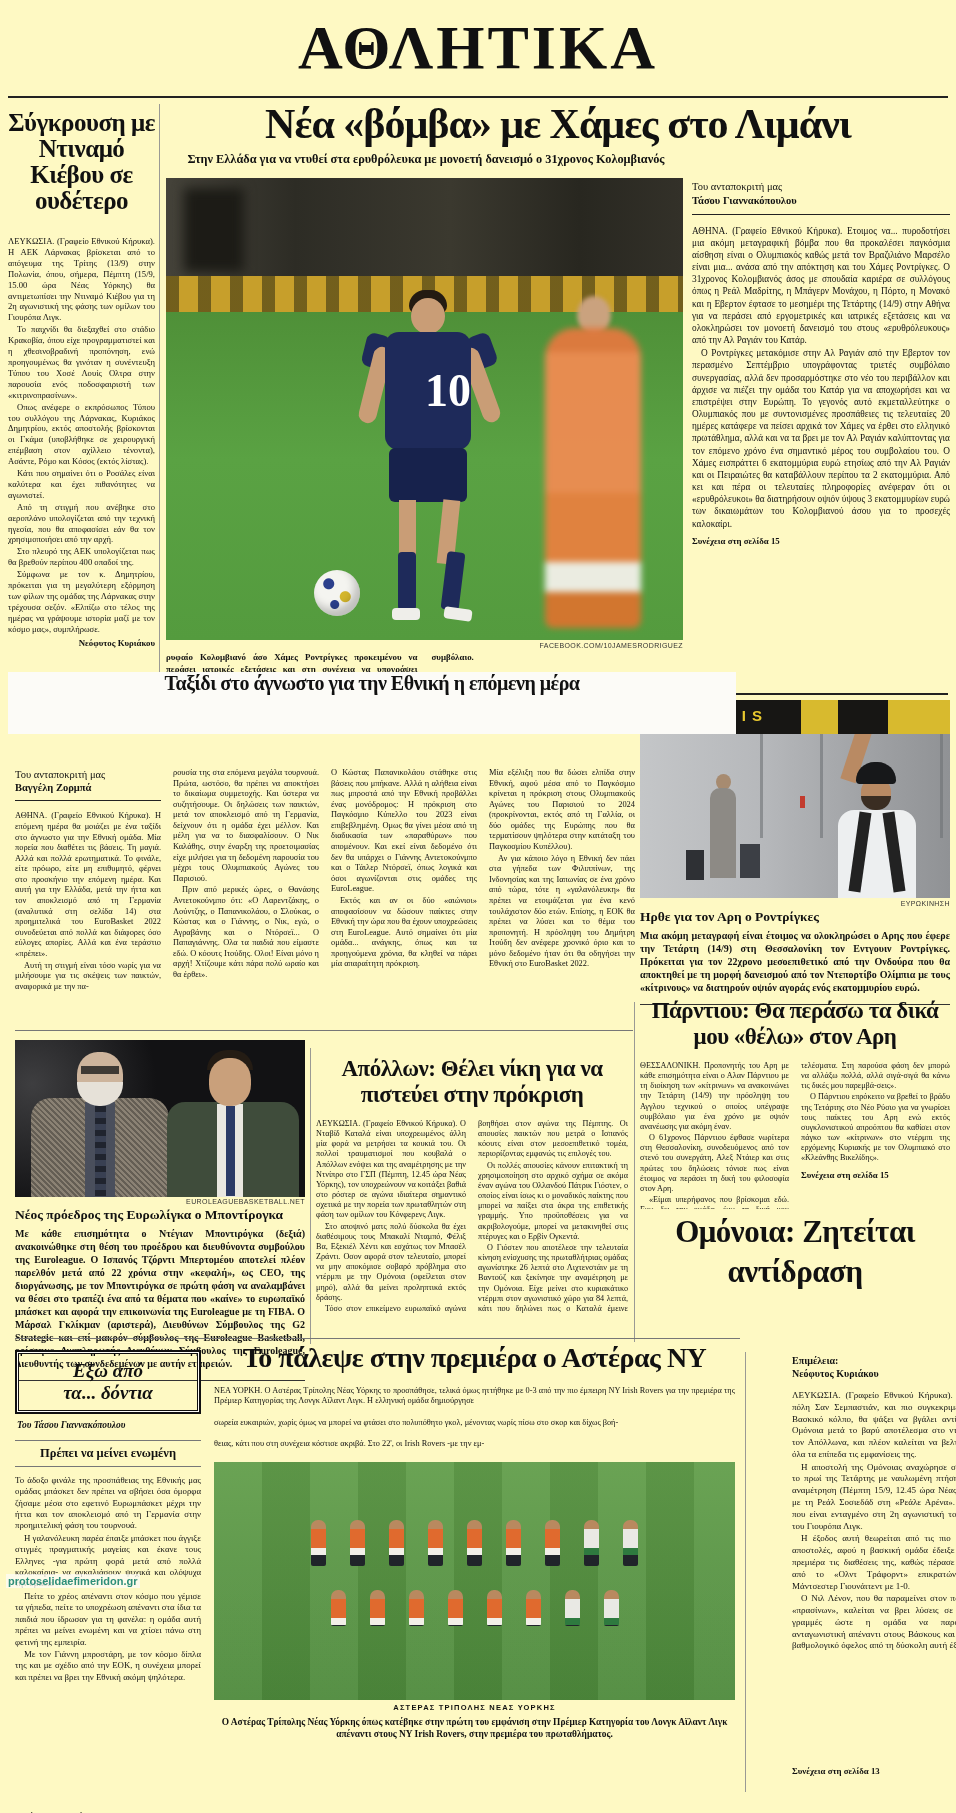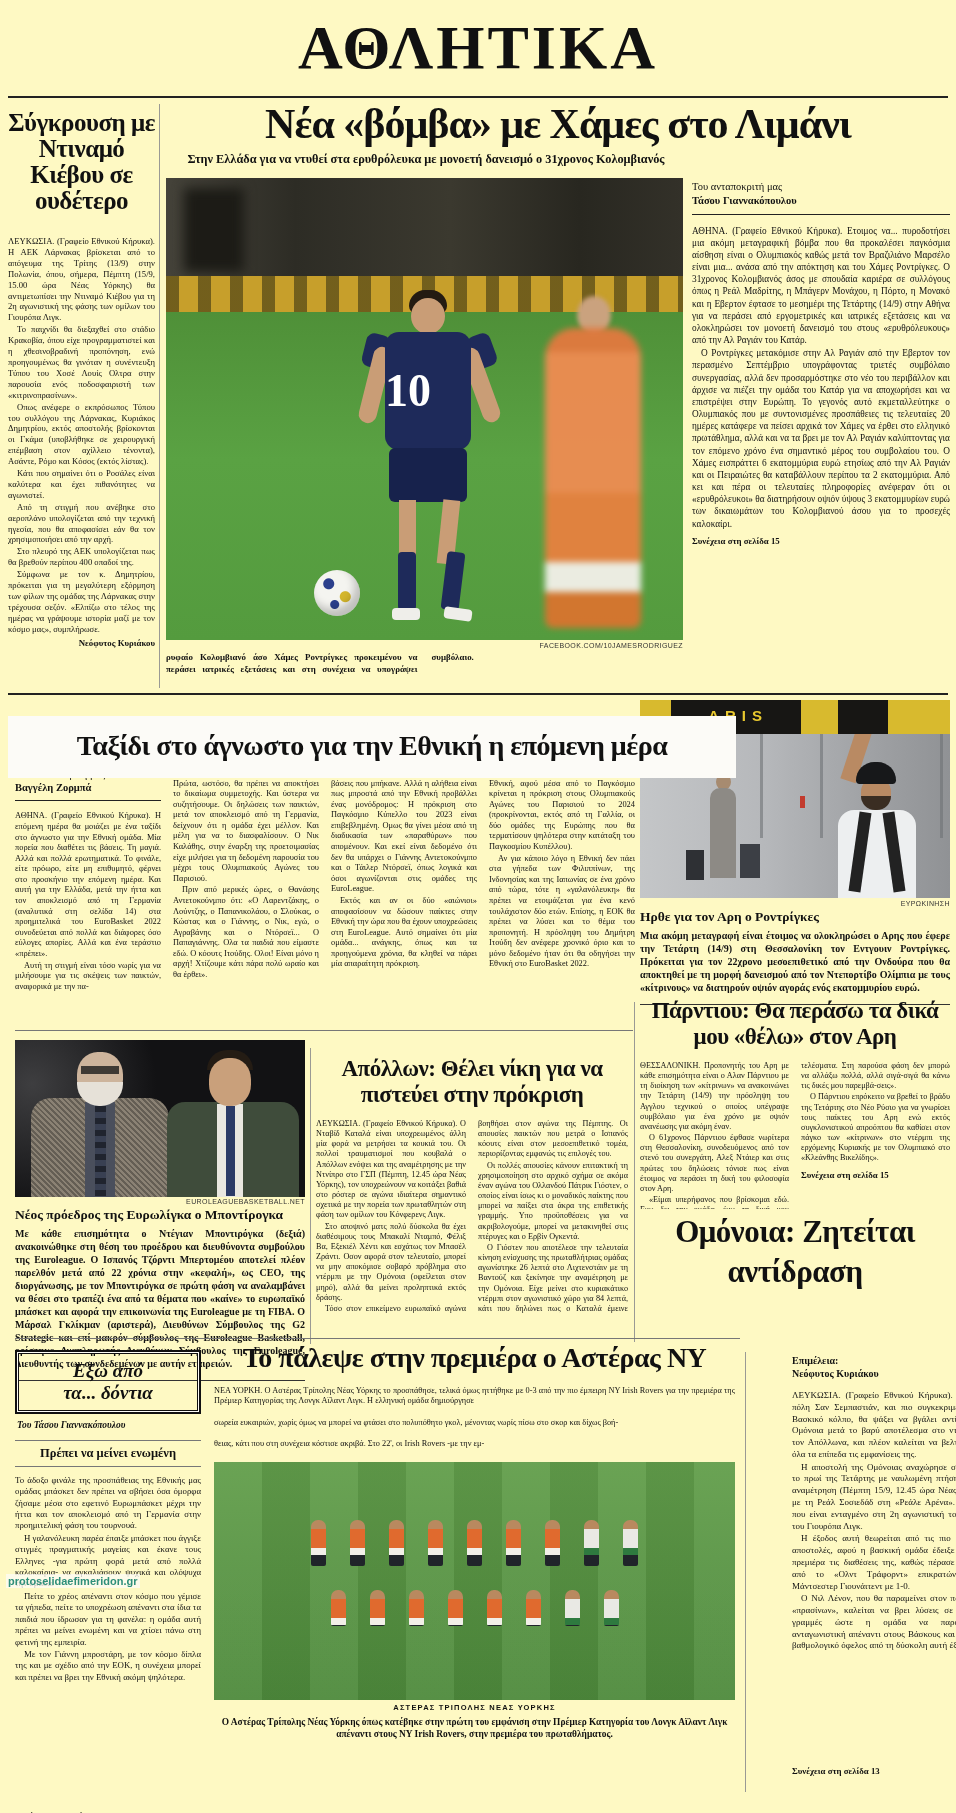--- a/index.html
+++ b/index.html
@@ -46,43 +46,43 @@
           background:linear-gradient(#4f9038,#5aa243 45%,#549b3e);}
   .pj-keeper{position:absolute;right:42px;top:150px;width:96px;height:300px;border-radius:30px 30px 8px 8px;
           background:linear-gradient(#e3793f 0 8%, #ef8c52 8% 55%, #e8813f 55% 78%, #f3f1ea 78% 88%, #d9742f 88%);
           filter:blur(3px);opacity:.95;}
   .pj-keeper-head{position:absolute;right:72px;top:118px;width:34px;height:38px;border-radius:50%;
           background:#caa27e;filter:blur(2px);}
   .pj-player{position:absolute;left:186px;top:112px;width:150px;height:340px;}
   .pj-hair{position:absolute;left:57px;top:0;width:38px;height:24px;border-radius:16px 16px 8px 8px;background:#241b12;}
   .pj-head{position:absolute;left:59px;top:8px;width:34px;height:36px;border-radius:50%;background:#c99d76;}
   .pj-torso{position:absolute;left:33px;top:42px;width:86px;height:118px;border-radius:14px;background:#1e2a5a;
-            text-align:left;color:#fff;font-weight:bold;font-size:46px;line-height:118px;
+            text-align:right;color:#fff;font-weight:bold;font-size:46px;line-height:118px;
             font-family:"Liberation Serif",serif;}
   .pj-arm{position:absolute;width:18px;height:78px;border-radius:9px;background:#c99d76;top:56px;}
   .pj-arm.l{left:14px;transform:rotate(14deg);}
   .pj-arm.r{left:120px;transform:rotate(-20deg);}
   .pj-sleeve{position:absolute;width:24px;height:34px;border-radius:8px;background:#1e2a5a;top:44px;}
   .pj-sleeve.l{left:12px;transform:rotate(14deg);}
   .pj-sleeve.r{left:118px;transform:rotate(-20deg);}
   .pj-shorts{position:absolute;left:37px;top:158px;width:78px;height:54px;border-radius:6px;background:#17224c;}
   .pj-leg{position:absolute;width:17px;height:64px;background:#c99d76;top:210px;}
   .pj-leg.l{left:47px;}  .pj-leg.r{left:88px;transform:rotate(6deg);}
   .pj-sock{position:absolute;width:18px;height:58px;background:#1e2a5a;top:262px;border-radius:4px;}
   .pj-sock.l{left:46px;} .pj-sock.r{left:92px;transform:rotate(7deg);}
   .pj-boot{position:absolute;width:28px;height:12px;background:#efeeea;border-radius:4px;top:318px;}
   .pj-boot.l{left:40px;} .pj-boot.r{left:92px;transform:rotate(8deg);}
   .pj-ball{position:absolute;left:148px;top:392px;width:46px;height:46px;border-radius:50%;
            background:radial-gradient(circle at 32% 30%,#2b3f8c 5px,rgba(0,0,0,0) 6px),
                       radial-gradient(circle at 68% 58%,#d4b62c 5px,rgba(0,0,0,0) 6px),
                       radial-gradient(circle at 45% 75%,#2b3f8c 4px,rgba(0,0,0,0) 5px),#f4f4f0;
            box-shadow:inset -5px -7px 9px rgba(0,0,0,.22);}
   
-  #ethniki-headline{left:8px;top:716px;width:728px;height:62px;background:#fcfbf7;z-index:3;
-       text-align:center;font-size:28px;font-weight:bold;letter-spacing:-.5px;padding-top:14px;box-sizing:border-box;}
+  #ethniki-headline{left:8px;top:672px;width:728px;height:62px;background:#fcfbf7;z-index:3;
+       text-align:center;font-size:20px;font-weight:bold;letter-spacing:-.5px;box-sizing:border-box;}
   #ethniki-cols{left:15px;top:768px;width:620px;height:252px;overflow:hidden;display:flex;gap:12px;}
   #ethniki-cols .col{width:146px;font-size:8.4px;line-height:1.26;text-align:justify;}
   #photo-rodriguez{left:640px;top:700px;width:310px;height:198px;overflow:hidden;z-index:1;
        background:linear-gradient(90deg,#c4c6c8,#b6b8bb 40%,#a2a4a7 70%,#909295);}
   .pr-scarf{position:absolute;left:0;top:0;right:0;height:34px;
        background:linear-gradient(90deg,#d8ba2e 0 10%,#171614 10% 52%,#d8ba2e 52% 64%,#171614 64% 80%,#d8ba2e 80%);}
   .pr-scarf span{position:absolute;left:22%;top:7px;color:#e9c92f;font-weight:bold;font-size:15px;
        letter-spacing:6px;font-family:"Liberation Sans",sans-serif;}
   .pr-door{position:absolute;top:34px;width:3px;bottom:60px;background:#6e7174;opacity:.6;}
   .pr-man-arm{position:absolute;left:208px;top:30px;width:16px;height:52px;background:#b98a63;transform:rotate(18deg);}

